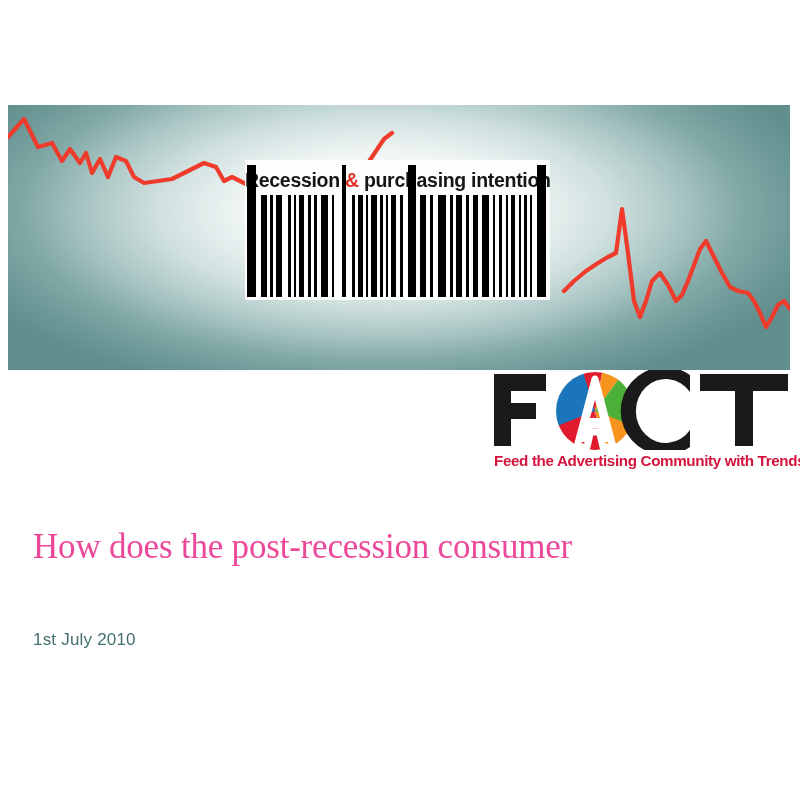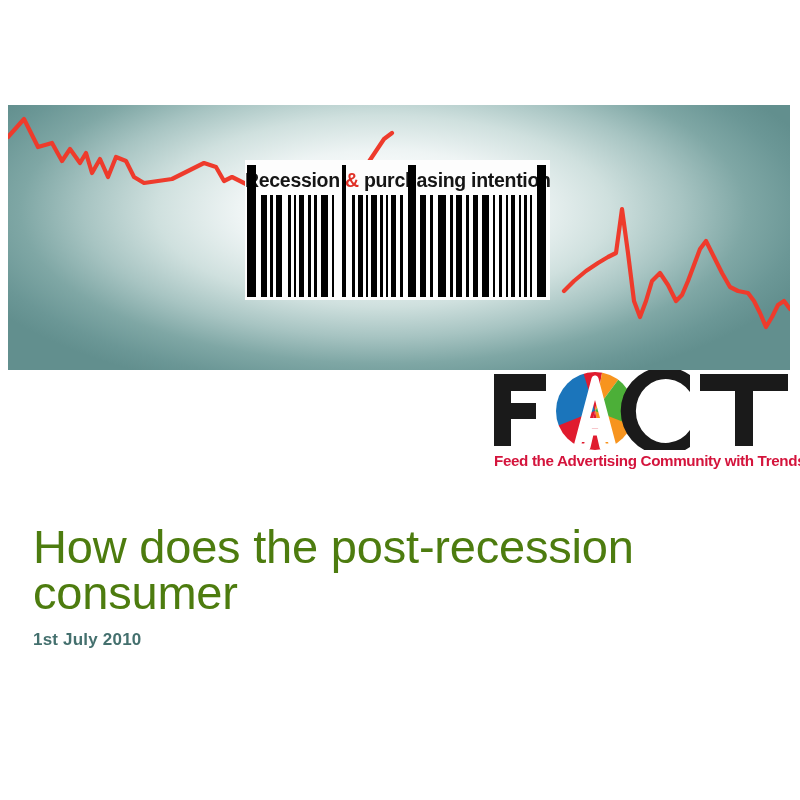--- a/index.html
+++ b/index.html
@@ -114,33 +114,33 @@
 
   
   #title-block {
     position: absolute;
     left: 33px;
     top: 524px;
     width: 730px;
   }
   #main-title {
     margin: 0;
-    font-family: Liberation Sans, sans-serif;
+    font-family: Liberation Serif, serif;
     font-weight: normal;
-    font-size: 47px;
+    font-size: 35px;
     line-height: 46px;
-    color: #4d7c0f;
+    color: #ec4899;
     letter-spacing: -0.2px;
   }
   #doc-date {
     position: absolute;
     left: 33px;
     top: 630px;
     font-family: "Liberation Sans", sans-serif;
-    font-weight: bold;
+    font-weight: normal;
     font-size: 17px;
     color: #44706e;
     letter-spacing: 0.2px;
   }
 </style>
 </head>
 <body>
 
 <div id="banner">
   <div id="banner-bg"></div>

